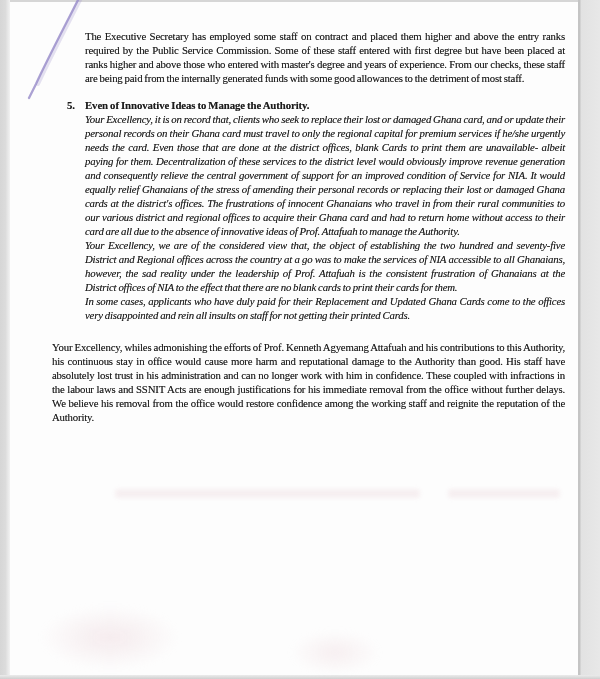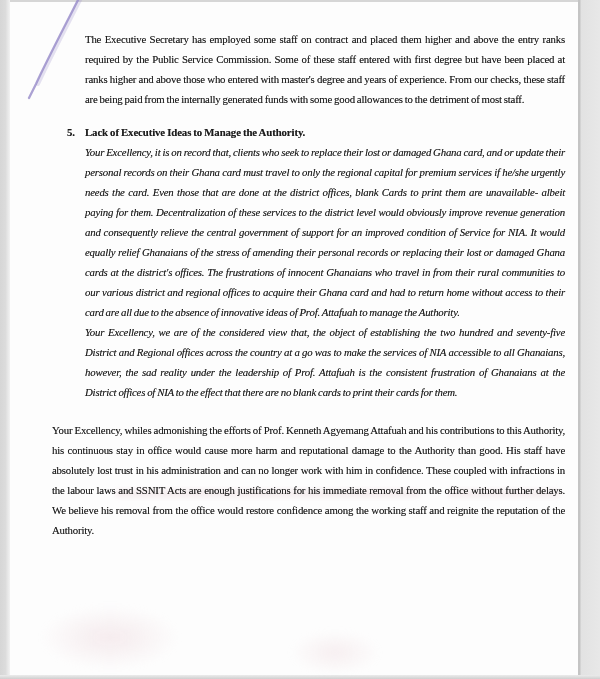--- a/index.html
+++ b/index.html
@@ -73,21 +73,21 @@
   }
   .stain-b {
     left: 290px; top: 630px; width: 90px; height: 45px;
     background: radial-gradient(ellipse at center, rgba(236,214,219,0.35) 0%, rgba(236,214,219,0) 70%);
   }
   
   .doc {
     position: absolute;
     inset: 0;
     font-size: 10.8px;
-    line-height: 20px;
+    line-height: 14px;
     letter-spacing: -0.2px;
     word-spacing: -0.5px;
     text-align: justify;
     text-shadow: 0 0 0.6px rgba(30,30,30,0.55);
   }
   .para { margin: 0; }
   .intro {
     margin: 29px 35px 0 85px;
   }
   .section-heading-row {
@@ -127,24 +127,25 @@
     <path d="M 79 -2 C 68 20 48 58 36 84 C 33 90 31 94 29 98" fill="none" stroke="var(--pen-mark, #9c91cb)" stroke-opacity="0.85" stroke-width="2.3" stroke-linecap="round"></path>
     <path d="M 81 -2 C 70 20 50 58 38 84" fill="none" stroke="var(--pen-mark, #9c91cb)" stroke-opacity="0.25" stroke-width="4" stroke-linecap="round"></path>
   </svg>
 
   <div class="doc">
 
     <p class="para intro">The Executive Secretary has employed some staff on contract and placed them higher and above the entry ranks required by the Public Service Commission. Some of these staff entered with first degree but have been placed at ranks higher and above those who entered with master's degree and years of experience. From our checks, these staff are being paid from the internally generated funds with some good allowances to the detriment of most staff.</p>
 
     <div class="section-heading-row">
       <span class="section-number">5.</span>
-      <span class="section-heading">Lack of Executive Ideas to Manage the Authority.</span>
+      <span class="section-heading">Even of Innovative Ideas to Manage the Authority.</span>
     </div>
 
     <p class="para body-para">Your Excellency, it is on record that, clients who seek to replace their lost or damaged Ghana card, and or update their personal records on their Ghana card must travel to only the regional capital for premium services if he/she urgently needs the card. Even those that are done at the district offices, blank Cards to print them are unavailable- albeit paying for them. Decentralization of these services to the district level would obviously improve revenue generation and consequently relieve the central government of support for an improved condition of Service for NIA. It would equally relief Ghanaians of the stress of amending their personal records or replacing their lost or damaged Ghana cards at the district's offices. The frustrations of innocent Ghanaians who travel in from their rural communities to our various district and regional offices to acquire their Ghana card and had to return home without access to their card are all due to the absence of innovative ideas of Prof. Attafuah to manage the Authority.</p>
 
     <p class="para body-para">Your Excellency, we are of the considered view that, the object of establishing the two hundred and seventy-five District and Regional offices across the country at a go was to make the services of NIA accessible to all Ghanaians, however, the sad reality under the leadership of Prof. Attafuah is the consistent frustration of Ghanaians at the District offices of NIA to the effect that there are no blank cards to print their cards for them.</p>
 
+    <p class="para body-para">In some cases, applicants who have duly paid for their Replacement and Updated Ghana Cards come to the offices very disappointed and rein all insults on staff for not getting their printed Cards.</p>
 
     <p class="para closing">Your Excellency, whiles admonishing the efforts of Prof. Kenneth Agyemang Attafuah and his contributions to this Authority, his continuous stay in office would cause more harm and reputational damage to the Authority than good. His staff have absolutely lost trust in his administration and can no longer work with him in confidence. These coupled with infractions in the labour laws and SSNIT Acts are enough justifications for his immediate removal from the office without further delays. We believe his removal from the office would restore confidence among the working staff and reignite the reputation of the Authority.</p>
 
   </div>
 </div>
 
 </body></html>

